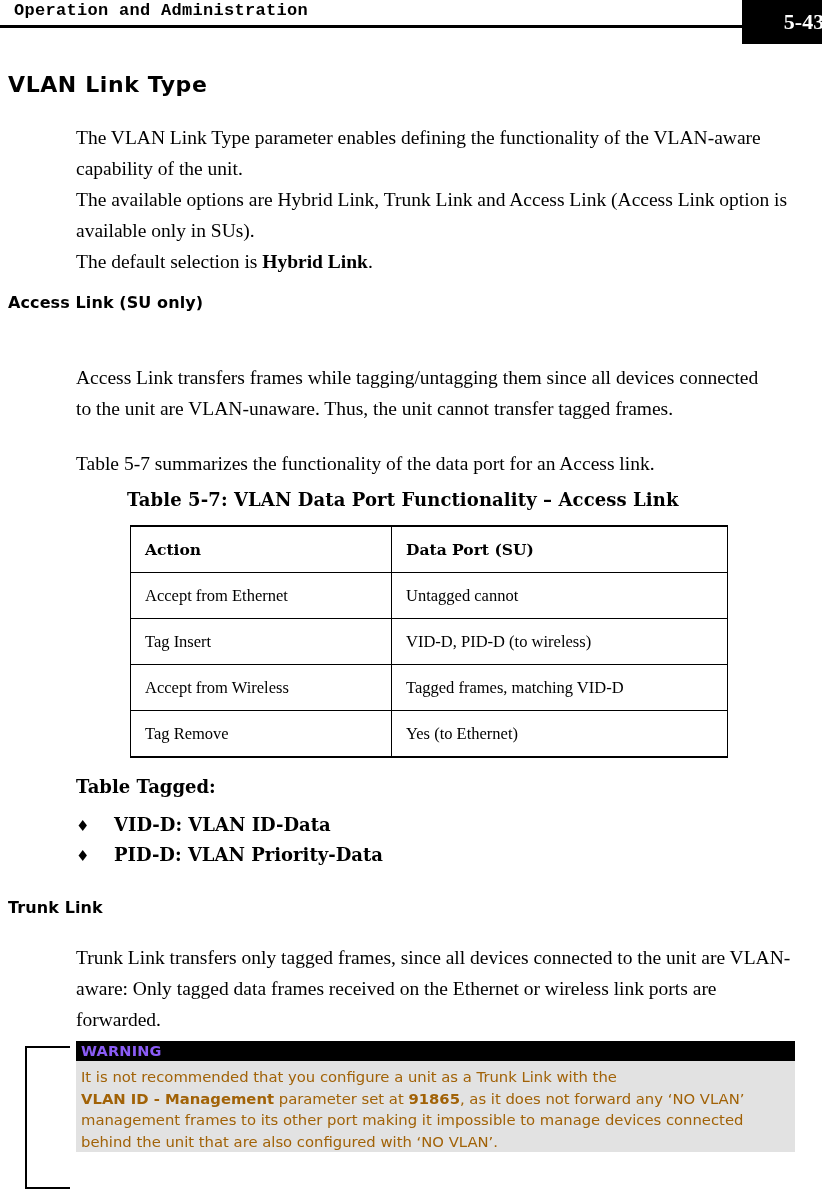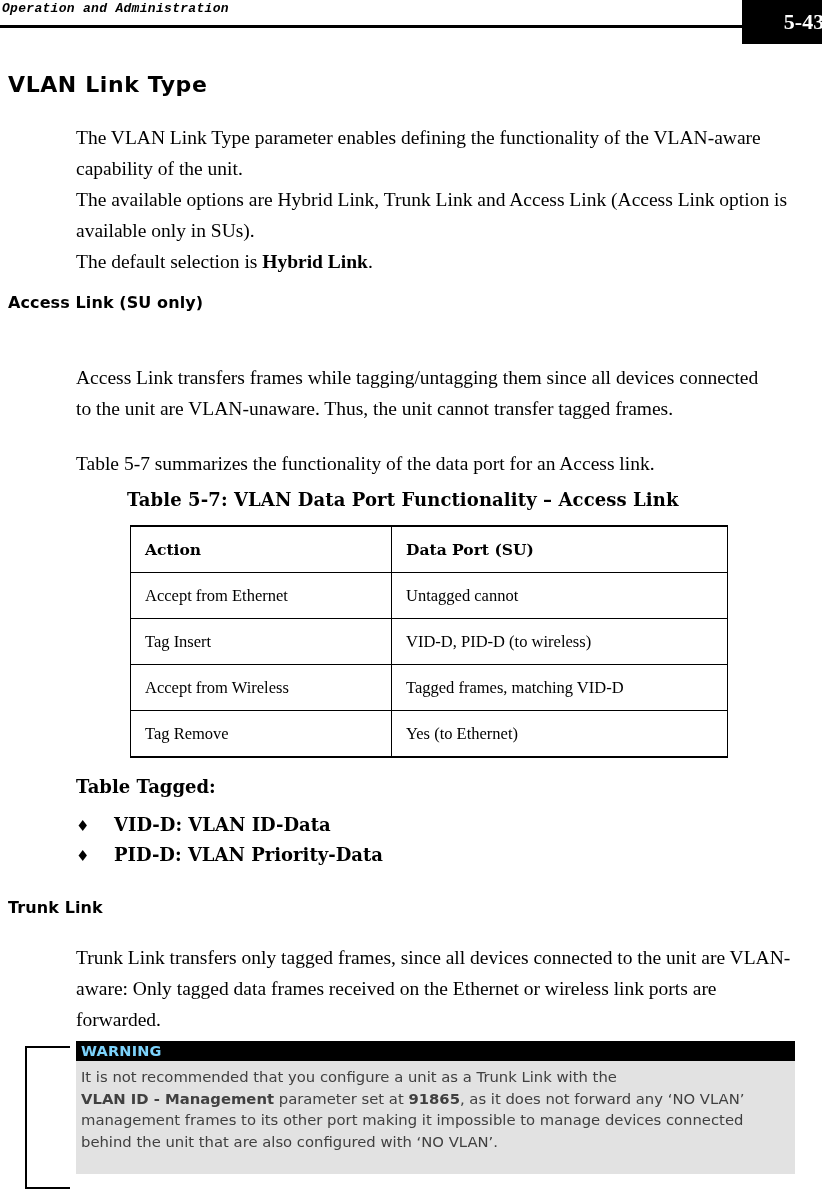--- a/index.html
+++ b/index.html
@@ -19,26 +19,25 @@
   
   .page-header {
     position: absolute;
     left: 0;
     top: 0;
     width: 822px;
     height: 46px;
   }
   .header-title {
     position: absolute;
-    left: 2px;
+    left: 14px;
     top: 1px;
     font-family: "Liberation Mono", "DejaVu Sans Mono", monospace;
-    font-style: italic;
-    font-weight: bold;
-    font-size: 13px;
+    font-weight: bold;
+    font-size: 17px;
     letter-spacing: 0.3px;
     white-space: nowrap;
   }
   .header-rule {
     position: absolute;
     left: 0;
     top: 25px;
     width: 742px;
     height: 3px;
     background: #000000;
@@ -180,36 +179,36 @@
 
   
   .warning-box {
     position: absolute;
     left: 76px;
     top: 1041px;
     width: 719px;
   }
   .warning-header {
     background: #000000;
-    color: #7dd3fc;
+    color: #8b5cf6;
     font-family: "DejaVu Sans", "Liberation Sans", sans-serif;
     font-weight: bold;
     font-size: 14.5px;
     line-height: 20px;
     height: 20px;
     padding-left: 5px;
     letter-spacing: 0.2px;
   }
   .warning-body {
     background: #e2e2e2;
     font-family: "DejaVu Sans", "Liberation Sans", sans-serif;
     font-size: 14.8px;
     line-height: 21.5px;
-    padding: 5px 6px 22px 5px;
-    color: #404040;
+    padding: 5px 6px 0 5px;
+    color: #a16207;
   }
   .warning-body p { margin: 0; }
 
   
   .margin-bracket {
     position: absolute;
     left: 25px;
     top: 1046px;
     width: 45px;
     height: 143px;

